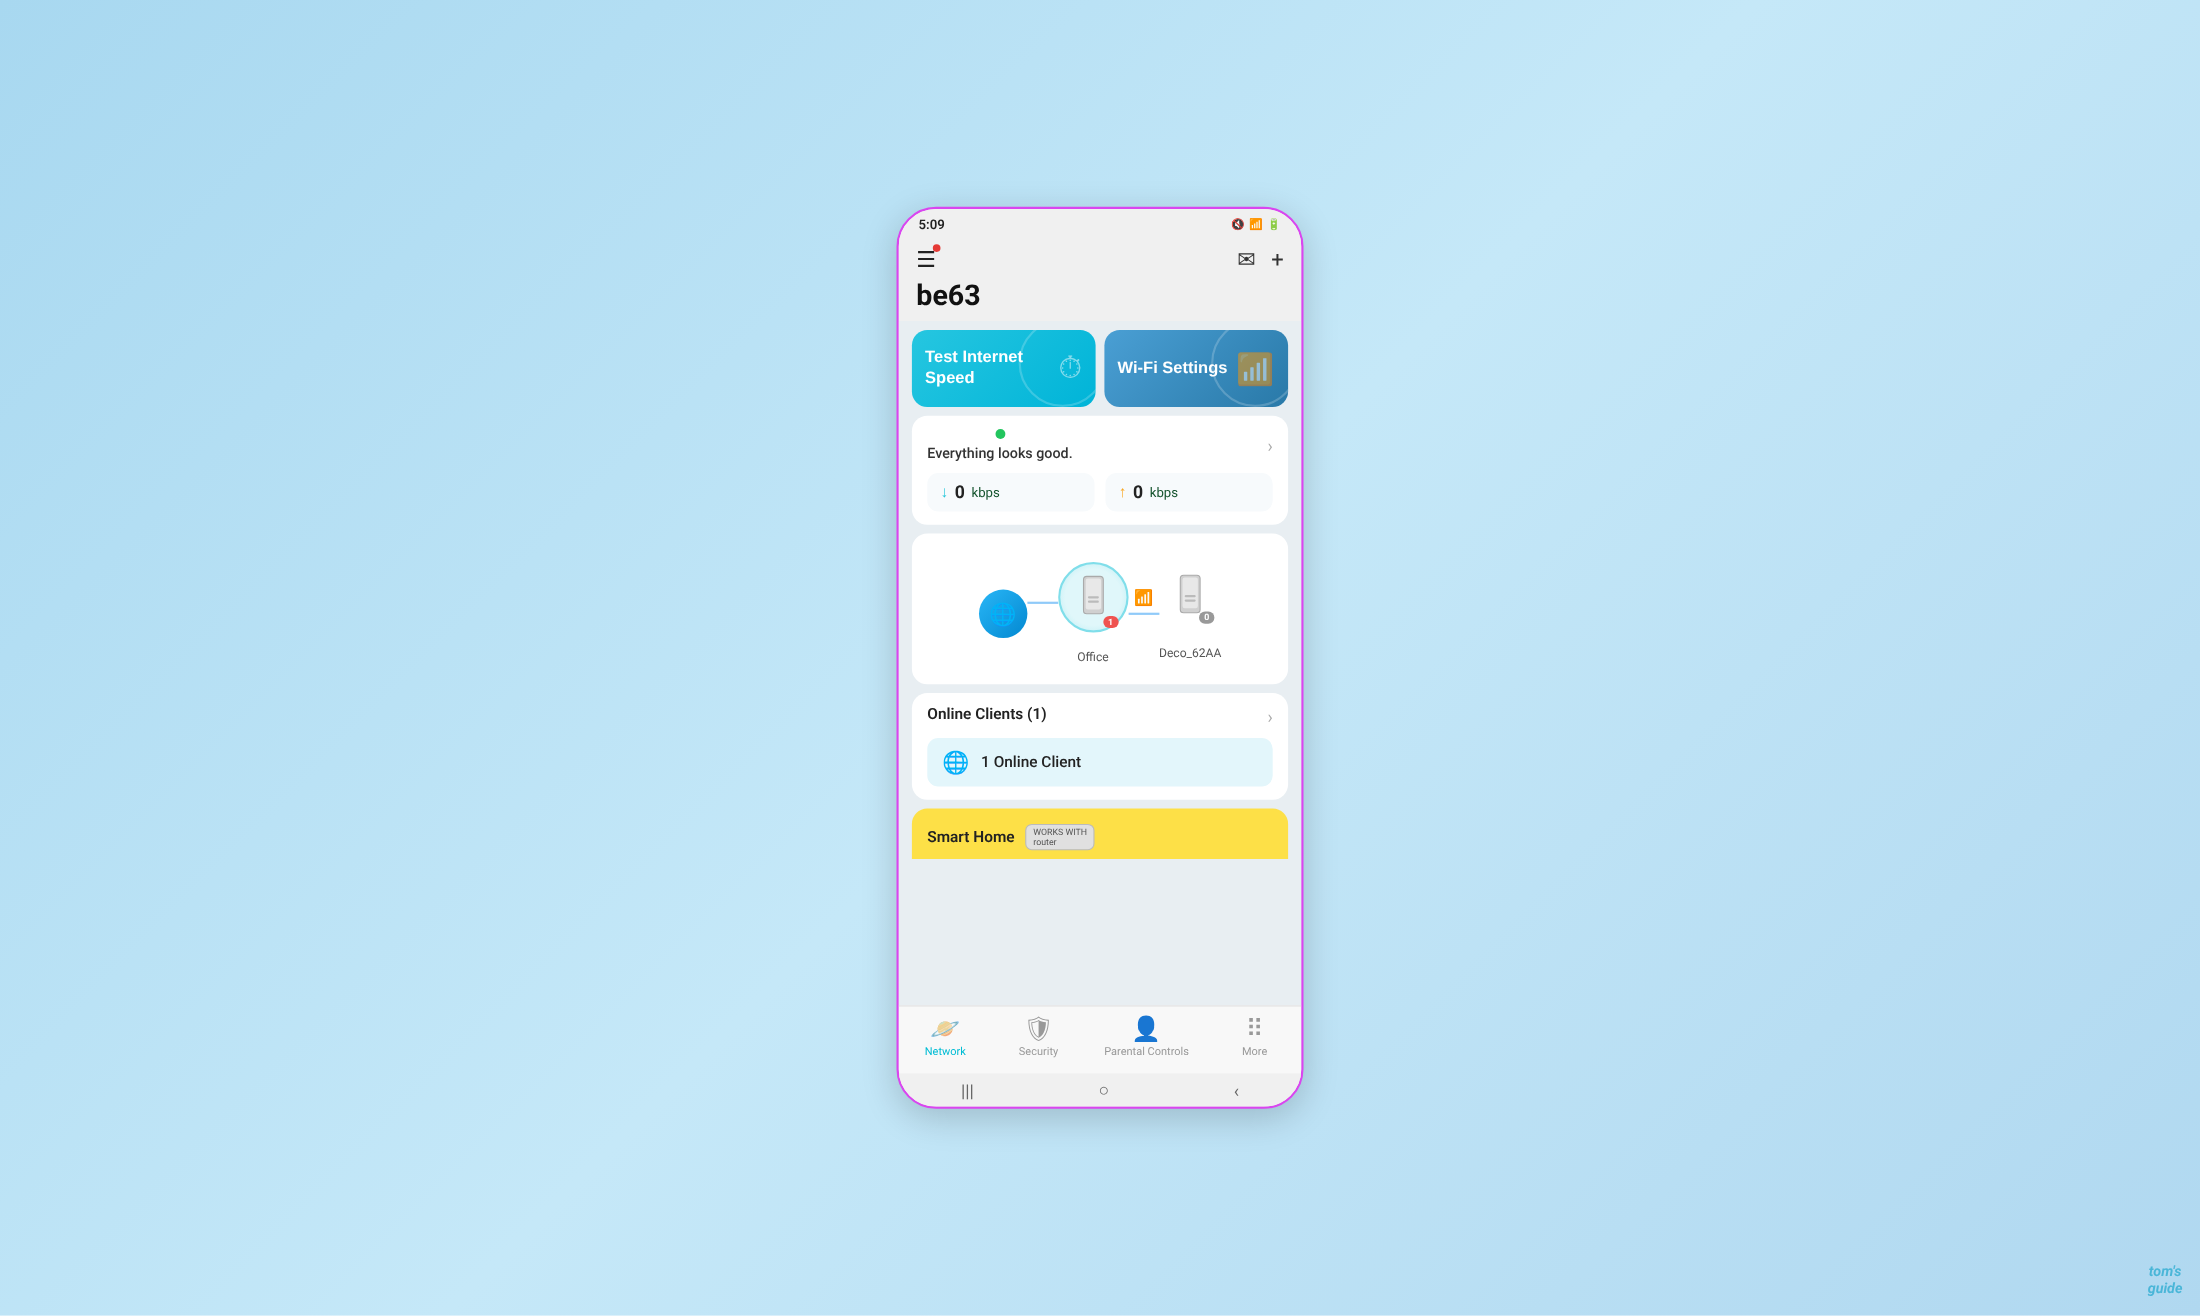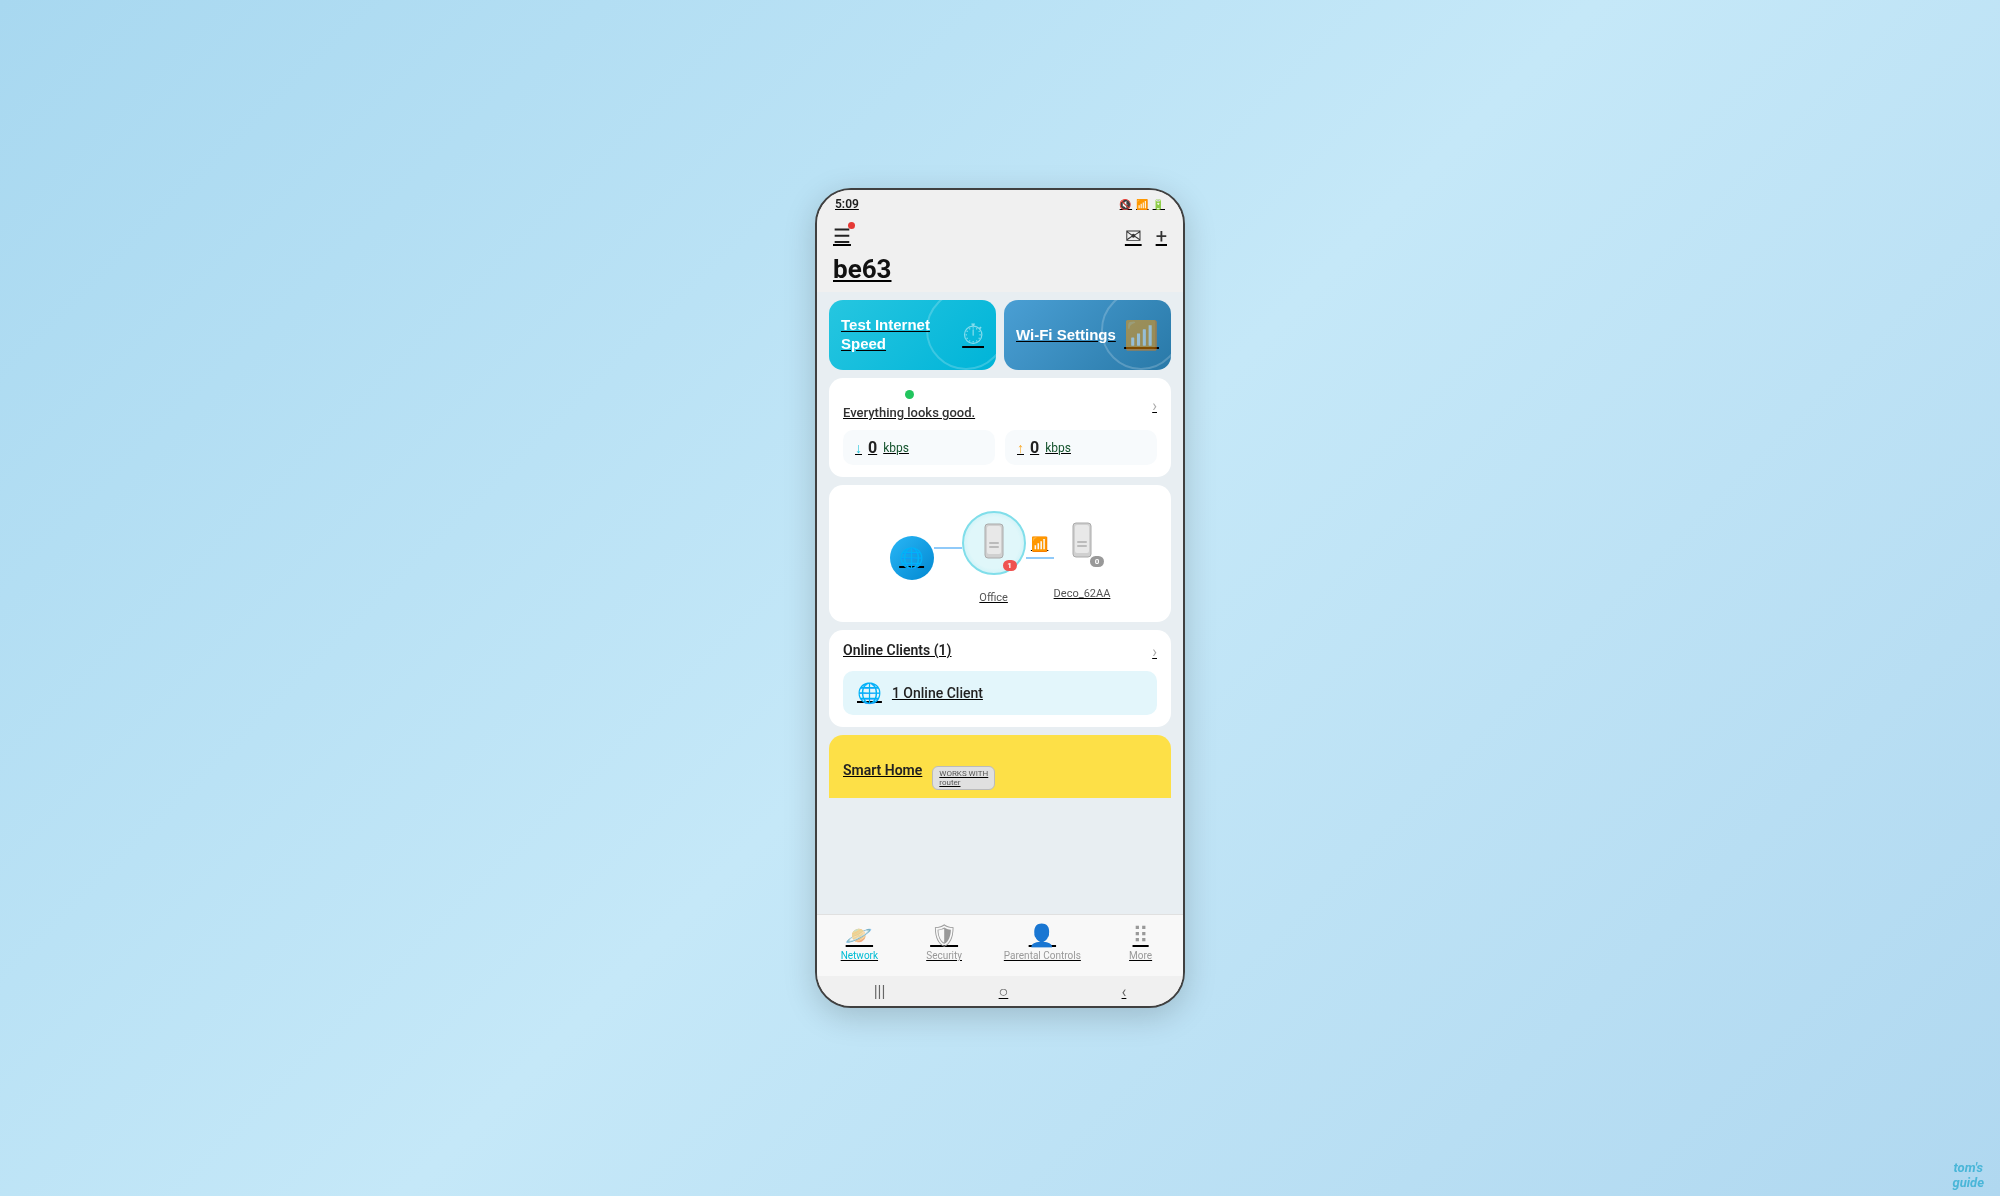--- a/index.html
+++ b/index.html
@@ -10,27 +10,26 @@
       display: flex;
       align-items: center;
       justify-content: center;
       font-family: -apple-system, 'Roboto', sans-serif;
     }
     .phone-frame {
       width: 370px;
       height: 820px;
       background: #f0f0f0;
       border-radius: 36px;
-      border: 2px solid #404040;
+      border: 2px solid #d946ef;
       overflow: hidden;
       display: flex;
       flex-direction: column;
       box-shadow: 0 8px 32px rgba(0,0,0,0.18);
       position: relative;
-      text-decoration: underline;
     }
     
     .status-bar {
       background: #f0f0f0;
       height: 28px;
       display: flex;
       align-items: center;
       justify-content: space-between;
       padding: 0 18px;
       flex-shrink: 0;
@@ -334,21 +333,20 @@
       font-weight: 600;
       color: #222;
     }
     .works-badge {
       background: #e0e0e0;
       border-radius: 6px;
       padding: 2px 6px;
       font-size: 8px;
       color: #555;
       border: 1px solid #bbb;
-      margin-top: 17px;
     }
     
     .bottom-nav {
       background: #f8f8f8;
       height: 62px;
       display: flex;
       align-items: flex-start;
       justify-content: space-around;
       padding-top: 8px;
       border-top: 1px solid #e0e0e0;
@@ -382,21 +380,21 @@
       flex-shrink: 0;
     }
     .sys-nav-btn {
       font-size: 16px;
       color: #666;
       cursor: pointer;
     }
     
     .toms-guide {
       position: absolute;
-      bottom: 5px;
+      bottom: 16px;
       right: 16px;
       color: #4ab6d8;
       font-size: 13px;
       font-weight: 700;
       font-style: italic;
       line-height: 1.2;
       text-align: center;
     }
     .sat-badge {
       position: absolute;

